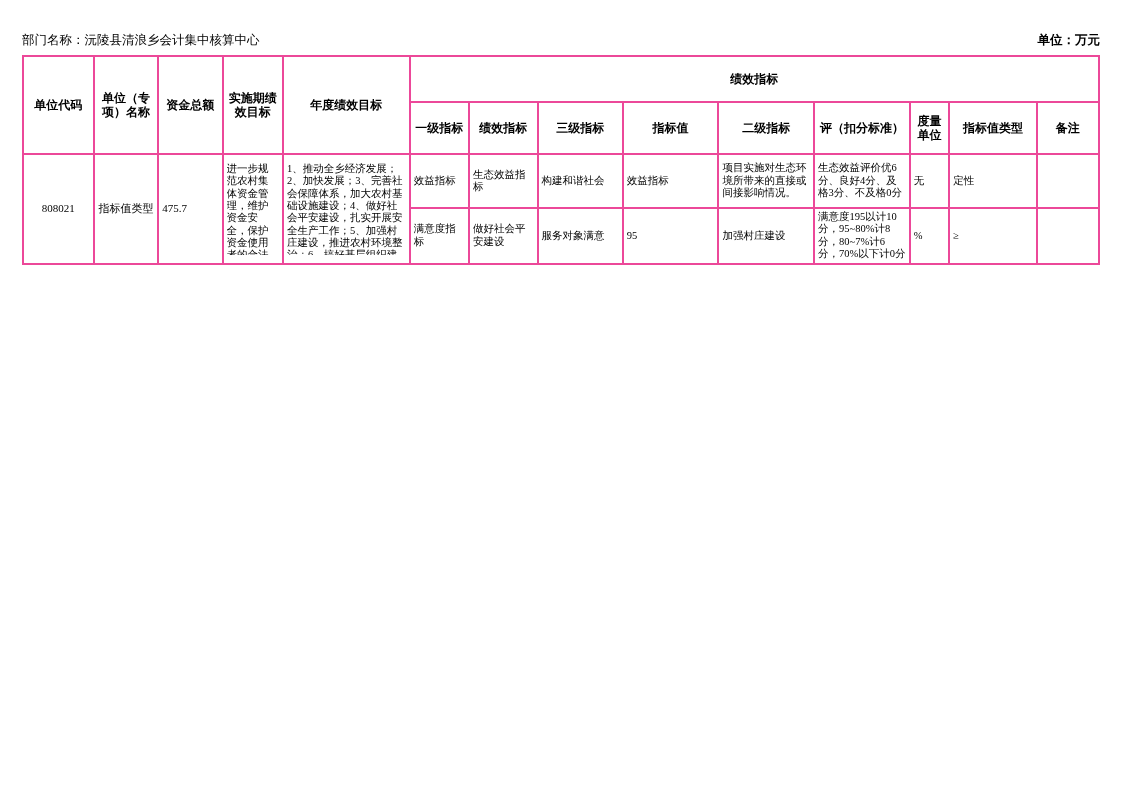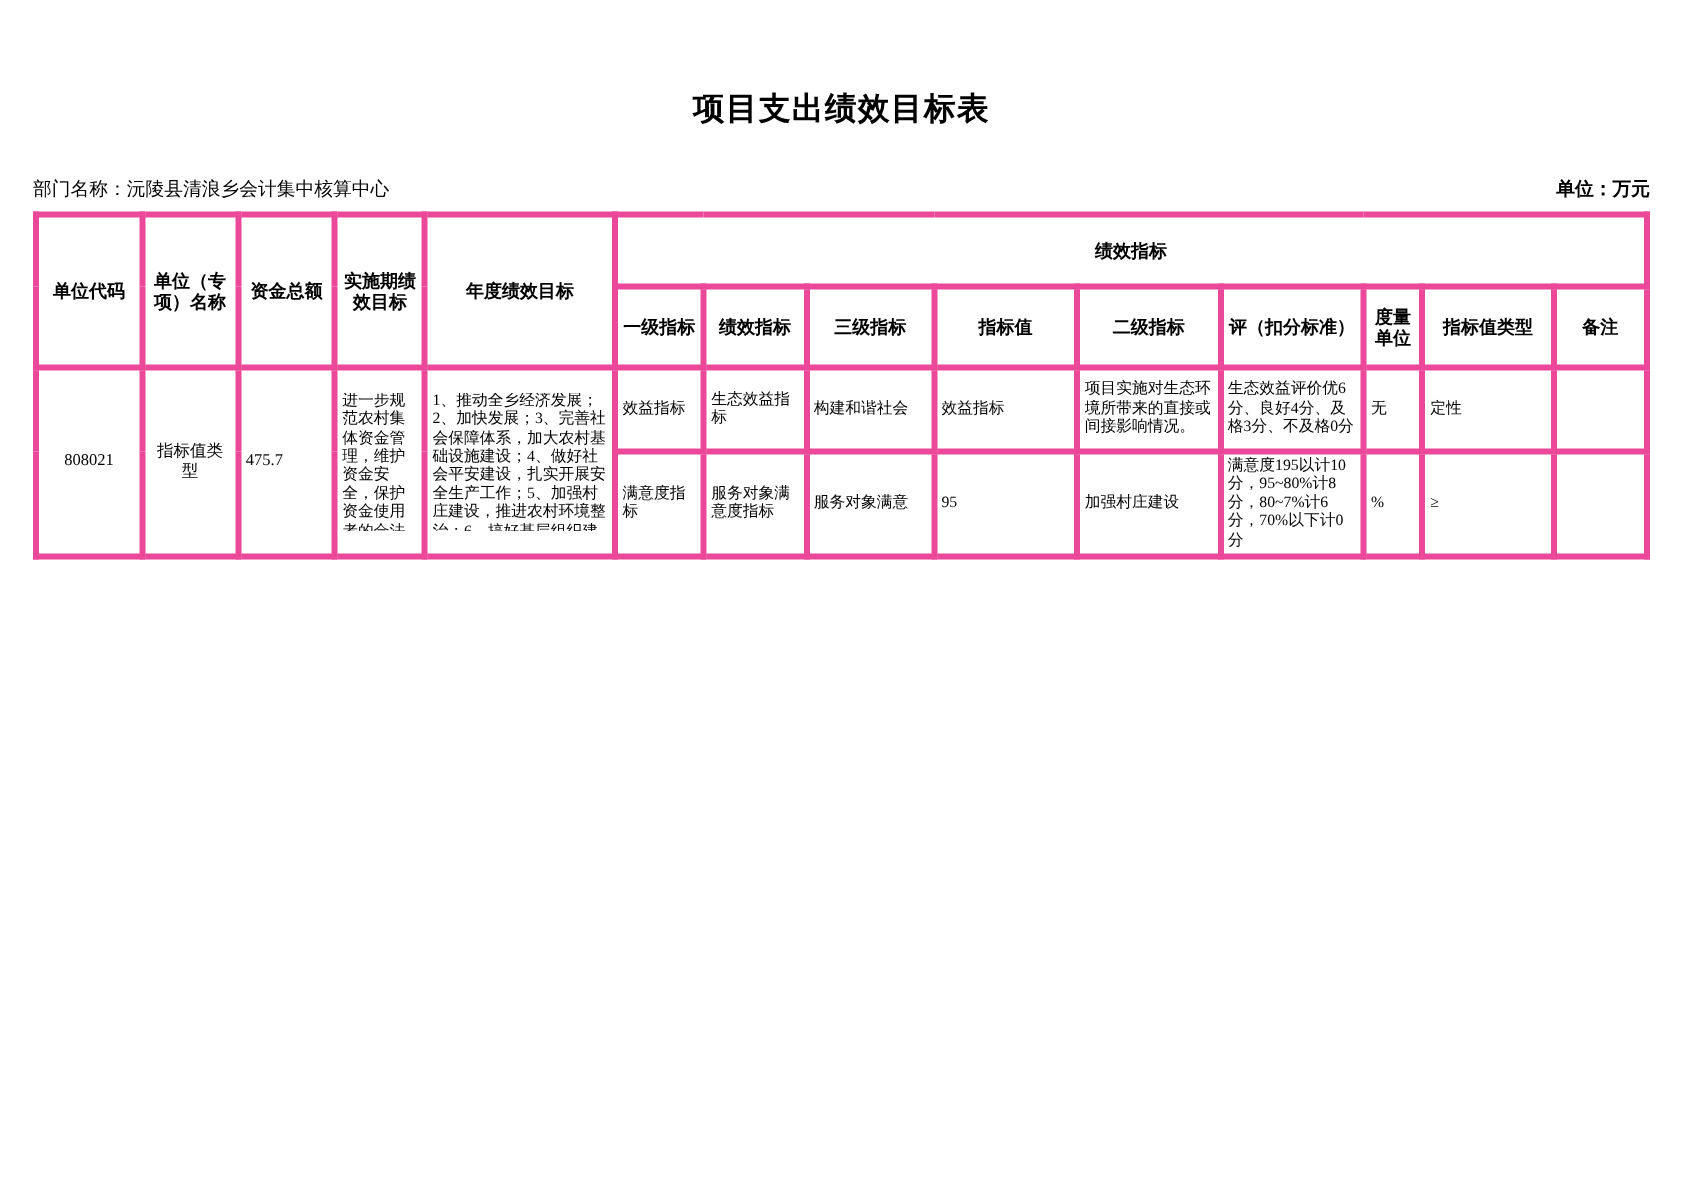--- a/index.html
+++ b/index.html
@@ -43,21 +43,21 @@
     font-weight: bold;
   }
   table.main {
     border-collapse: collapse;
     table-layout: fixed;
     margin: 0 22px;
     width: 1078px;
     font-size: 11px;
   }
   table.main th, table.main td {
-    border: 4px solid #ec4899;
+    border: 2px solid #ec4899;
     padding: 2px 3px;
     vertical-align: middle;
     line-height: 1.18;
     overflow: hidden;
   }
   table.main th {
     text-align: center;
     font-weight: bold;
     font-size: 12px;
   }
@@ -104,21 +104,20 @@
   col.c11 { width: 92px; }
   col.c12 { width: 38px; }
   col.c13 { width: 84px; }
   col.c14 { width: 60px; }
 </style>
 </head>
 <body>
 
 <div class="page">
 
-  <div class="doc-title">项目支出绩效目标表</div>
 
   <div class="meta-row">
     <div class="meta-left">
       <span>部门名称：</span><span>沅陵县清浪乡会计集中核算中心</span>
     </div>
     <div class="meta-right">单位：万元</div>
   </div>
 
   <table class="main">
     <colgroup>
@@ -174,21 +173,21 @@
         <td class="cell">构建和谐社会</td>
         <td class="cell">效益指标</td>
         <td class="cell">项目实施对生态环境所带来的直接或间接影响情况。</td>
         <td class="cell">生态效益评价优6分、良好4分、及格3分、不及格0分</td>
         <td class="cell">无</td>
         <td class="cell">定性</td>
         <td class="cell"></td>
       </tr>
       <tr class="body-row">
         <td class="cell">满意度指标</td>
-        <td class="cell">服务对象满意度指标</td>
+        <td class="cell">做好社会平安建设</td>
         <td class="cell">服务对象满意</td>
         <td class="cell">95</td>
         <td class="cell">加强村庄建设</td>
         <td class="cell">满意度195以计10分，95~80%计8分，80~7%计6分，70%以下计0分</td>
         <td class="cell">%</td>
         <td class="cell">≥</td>
         <td class="cell"></td>
       </tr>
     </tbody>
   </table>

